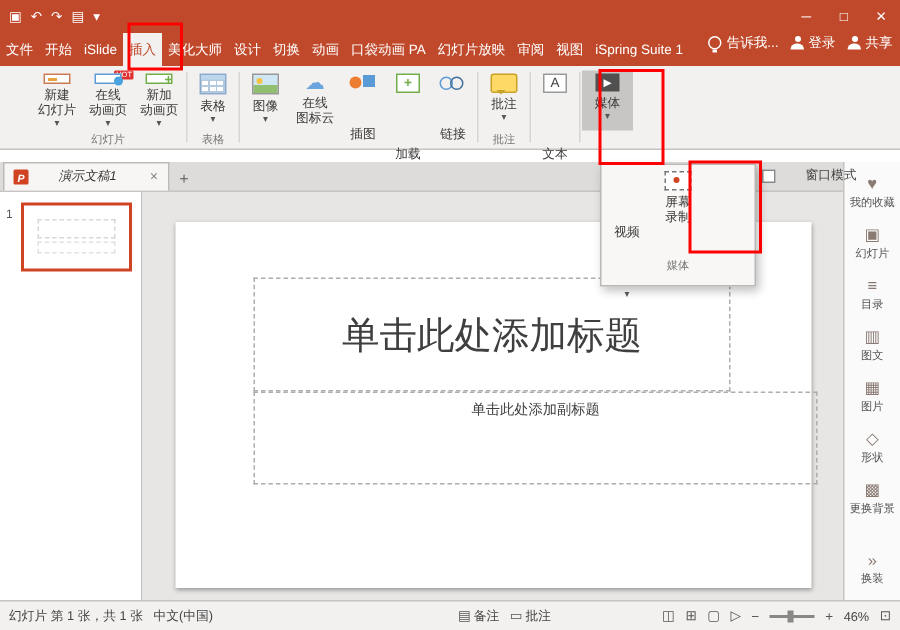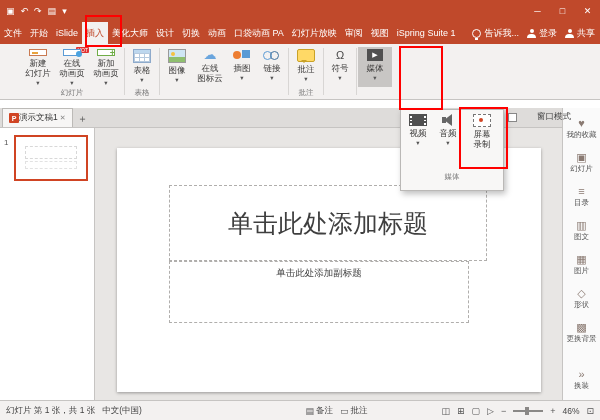--- a/index.html
+++ b/index.html
@@ -9,34 +9,34 @@
   .titlebar{position:absolute;left:0;top:0;width:600px;height:22px;background:#c0492b;color:#fff;display:flex;align-items:center;}
   .qat{display:flex;gap:6px;padding-left:6px;align-items:center;font-size:9px;z-index:2;}
   .qat span{line-height:22px;}
   .tbtitle{position:absolute;left:0;right:0;text-align:center;font-size:9.5px;}
   .winctl{margin-left:auto;display:flex;z-index:2;}
   .winbtn{width:25px;height:22px;display:flex;align-items:center;justify-content:center;font-size:9px;cursor:default;}
   
   .tabrow{position:absolute;left:0;top:22px;width:600px;height:22px;background:#c0492b;display:flex;color:#fff;font-size:9px;}
   .tab{padding:0 4px;display:flex;align-items:center;white-space:nowrap;}
   .tab.selected{background:#f3f1f0;color:#c0492b;}
-  .tabrt{margin-left:auto;display:flex;align-items:center;gap:8px;padding-right:5px;white-space:nowrap;}
+  .tabrt{margin-left:auto;display:flex;align-items:flex-start;gap:8px;padding-right:5px;white-space:nowrap;}
   .tabrt .grp{display:flex;align-items:center;gap:3px;}
   .bulb{width:7px;height:7px;border:1px solid #fff;border-radius:50%;position:relative;display:inline-block;}
   .bulb::after{content:"";position:absolute;left:1.5px;bottom:-3px;width:3px;height:2px;background:#fff;}
   .person{width:9px;height:9px;position:relative;display:inline-block;}
   .person::before{content:"";position:absolute;left:2.5px;top:0;width:4px;height:4px;border-radius:50%;background:#fff;}
   .person::after{content:"";position:absolute;left:0;bottom:0;width:9px;height:4px;border-radius:4px 4px 0 0;background:#fff;}
   
   .ribbon{position:absolute;left:0;top:44px;width:600px;height:56px;background:#f3f1f0;border-bottom:1px solid #c6c4c2;display:flex;align-items:stretch;padding-left:20px;box-sizing:border-box;}
   .rgroup{position:relative;display:flex;align-items:stretch;padding:3px 1px 12px;}
   .glabel{position:absolute;left:0;right:0;bottom:1px;text-align:center;font-size:7.5px;color:#777;}
   .rsep{width:1px;background:#d8d6d4;margin:4px 0;}
   .rbtn{width:32px;display:flex;flex-direction:column;align-items:center;font-size:8.5px;color:#3b3a39;line-height:1.2;padding-top:2px;text-align:center;position:relative;cursor:default;}
-  .rbtn.w34{width:34px;}.rbtn.w30{width:30px;}.rbtn.w38{width:38px;}
+  .rbtn.w34{width:34px;}.rbtn.w30{width:30px;gap:33px;}.rbtn.w38{width:38px;}
   .rbtn.pressed{background:#c8c6c4;}
   .caret{font-size:6.5px;color:#555;line-height:1.4;}
   .badge{position:absolute;top:0;right:0;background:#e03131;color:#fff;font-size:5px;line-height:6px;padding:0 1px;border-radius:1px;}
   
   .bi{position:relative;display:block;margin:0 auto 2px;}
   .bi-slide{width:16px;height:12px;background:#fff;border:1px solid #c97a52;}
   .bi-slide::after{content:"";position:absolute;left:2px;top:2px;width:6px;height:2px;background:#e8a33d;}
   .bi-online{width:16px;height:12px;background:#fff;border:1px solid #5b9bd5;}
   .bi-online::after{content:"";position:absolute;right:-2px;bottom:-2px;width:6px;height:6px;border-radius:50%;background:#4aa3e0;}
   .bi-newpage{width:16px;height:12px;background:#fff;border:1px solid #70ad47;}
@@ -67,40 +67,40 @@
   .bi-video{width:18px;height:12px;background:#505050;}
   .bi-video::before{content:"";position:absolute;left:1px;top:1px;bottom:1px;width:2px;background:repeating-linear-gradient(0deg,#fff 0 1.5px,transparent 1.5px 3.5px);}
   .bi-video::after{content:"";position:absolute;right:1px;top:1px;bottom:1px;width:2px;background:repeating-linear-gradient(0deg,#fff 0 1.5px,transparent 1.5px 3.5px);}
   .bi-audio{width:16px;height:12px;}
   .bi-audio::before{content:"";position:absolute;left:2px;top:3px;width:4px;height:6px;background:#666;}
   .bi-audio::after{content:"";position:absolute;left:4px;top:0;width:0;height:0;border-top:6px solid transparent;border-bottom:6px solid transparent;border-right:8px solid #666;}
   .bi-screen{width:16px;height:11px;border:1px dashed #777;background:#fff;}
   .bi-screen::after{content:"";position:absolute;left:5px;top:3px;width:4px;height:4px;border-radius:50%;background:#d04423;}
   
   .doctabs{position:absolute;left:0;top:108px;width:562px;height:20px;background:#dedcda;border-bottom:1px solid #c6c4c2;display:flex;align-items:flex-end;padding-left:2px;box-sizing:border-box;z-index:5;}
-  .dtab{height:18px;background:#f7f6f5;border:1px solid #bcbab7;border-bottom:none;display:flex;align-items:center;gap:0;padding:0 6px;font-size:8.5px;}
+  .dtab{height:18px;background:#f7f6f5;border:1px solid #bcbab7;border-bottom:none;display:flex;align-items:center;gap:20px;padding:0 6px;font-size:8.5px;font-style:italic;}
   .ppt-ic{width:10px;height:10px;background:#d04423;border-radius:1px;color:#fff;text-align:center;}
   .ppt-ic::after{content:"P";font-size:7px;line-height:10px;font-weight:bold;color:#fff;}
   .dclose{color:#888;font-size:7px;padding-left:2px;}
   .addtab{width:16px;height:16px;display:flex;align-items:center;justify-content:center;color:#555;font-size:10px;margin-left:2px;}
   .winmode{position:absolute;left:508px;top:111px;display:flex;align-items:center;gap:20px;font-size:8.5px;color:#444;z-index:6;}
   .cb{width:7px;height:7px;border:1px solid #888;background:#fff;display:inline-block;}
   
   .thumbs{position:absolute;left:0;top:128px;width:95px;height:272px;background:#fff;border-right:1px solid #c6c4c2;box-sizing:border-box;}
   .thumbnum{position:absolute;left:4px;top:10px;font-size:8px;color:#555;}
   .thumb{position:absolute;left:14px;top:7px;width:70px;height:42px;background:#fff;border:2px solid #d04423;}
   .thumb::before{content:"";position:absolute;left:9px;right:9px;top:9px;height:11px;border:1px dashed #d8d8d8;}
   .thumb::after{content:"";position:absolute;left:9px;right:9px;top:24px;height:6px;border:1px dashed #e2e2e2;}
   
   .canvas{position:absolute;left:95px;top:128px;width:467px;height:272px;background:#e8e6e4;}
   .slide{position:absolute;left:22px;top:20px;width:424px;height:244px;background:#fff;box-shadow:0 1px 3px rgba(0,0,0,.35);}
   .ph{position:absolute;border:1px dashed #b0aeac;box-sizing:border-box;}
   .ph-title{left:52px;top:37px;width:318px;height:76px;display:flex;align-items:center;justify-content:center;}
   .ph-title span{font-size:25px;color:#3f3f3f;}
-  .ph-sub{left:52px;top:113px;width:300px;height:62px;text-align:center;}
+  .ph-sub{left:52px;top:113px;width:376px;height:62px;text-align:center;}
   .ph-sub span{font-size:9.5px;color:#3f3f3f;display:inline-block;margin-top:5px;}
   
   .rightbar{position:absolute;left:562px;top:108px;width:38px;height:292px;background:#fafafa;border-left:1px solid #c6c4c2;box-sizing:border-box;display:flex;flex-direction:column;align-items:center;padding-top:4px;}
   .sbitem{width:100%;height:34px;display:flex;flex-direction:column;align-items:center;justify-content:center;gap:1px;cursor:default;}
   .sbglyph{font-size:11px;color:#8a7a72;line-height:1;}
   .sblabel{font-size:7.5px;color:#555;white-space:nowrap;}
   .sbitem.last{margin-top:auto;margin-bottom:3px;}
   
   .statusbar{position:absolute;left:0;top:400px;width:600px;height:20px;background:#f3f1f0;border-top:1px solid #c6c4c2;box-sizing:border-box;display:flex;align-items:center;padding:0 6px;font-size:8.5px;color:#444;gap:7px;}
   .st-ic{font-size:9px;color:#555;}
@@ -214,41 +214,46 @@
         <span class="bi bi-cloud"></span>
         <span>在线</span>
         <span>图标云</span>
       </div>
       <div class="rbtn w30">
         <span class="bi bi-shapes"></span>
         <span>插图</span>
         <span class="caret">▾</span>
       </div>
       <div class="rbtn w30">
+        <span class="bi bi-addin"></span>
+        <span>加载</span>
+        <span>项</span>
+      </div>
+      <div class="rbtn w30">
         <span class="bi bi-link"></span>
         <span>链接</span>
         <span class="caret">▾</span>
       </div>
     </div>
     <div class="rsep"></div>
 
     <div class="rgroup">
       <div class="rbtn">
         <span class="bi bi-comment"></span>
         <span>批注</span>
         <span class="caret">▾</span>
       </div>
       <div class="glabel">批注</div>
     </div>
     <div class="rsep"></div>
 
     <div class="rgroup">
       <div class="rbtn w30">
-        <span class="bi bi-symbol"></span>
-        <span>符号</span>
+        <span class="bi bi-text"></span>
+        <span>文本</span>
         <span class="caret">▾</span>
       </div>
     </div>
     <div class="rsep"></div>
 
     <div class="rgroup">
       <div class="rbtn w34 pressed">
         <span class="bi bi-media"></span>
         <span>媒体</span>
         <span class="caret">▾</span>
@@ -345,25 +350,20 @@
     <span>46%</span>
     <span class="st-ic">⊡</span>
   </div>
 
   <div class="media-menu">
     <div class="rbtn w30">
       <span class="bi bi-video"></span>
       <span>视频</span>
       <span class="caret">▾</span>
     </div>
-    <div class="rbtn w30">
-      <span class="bi bi-audio"></span>
-      <span>音频</span>
-      <span class="caret">▾</span>
-    </div>
     <div class="rbtn w38">
       <span class="bi bi-screen"></span>
       <span>屏幕</span>
       <span>录制</span>
     </div>
     <div class="mm-label">媒体</div>
   </div>
 
   <div class="anno anno-insert"></div>
   <div class="anno anno-media"></div>

